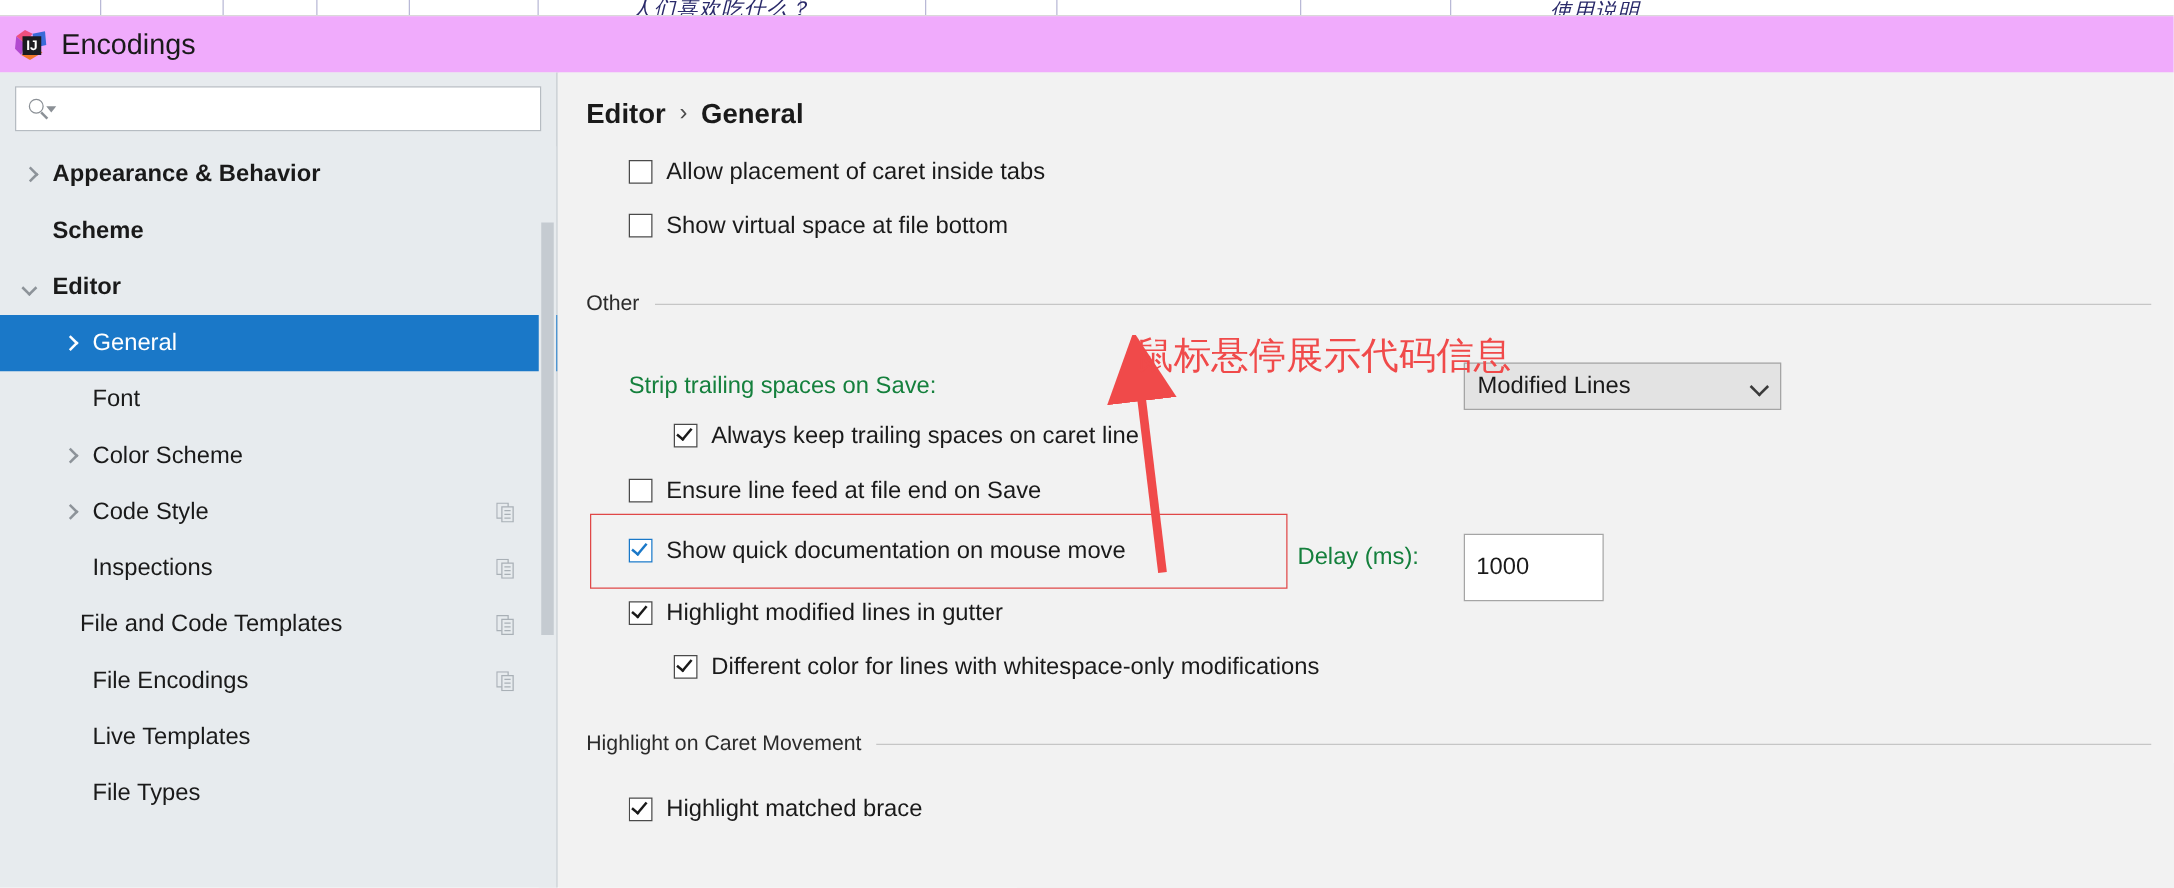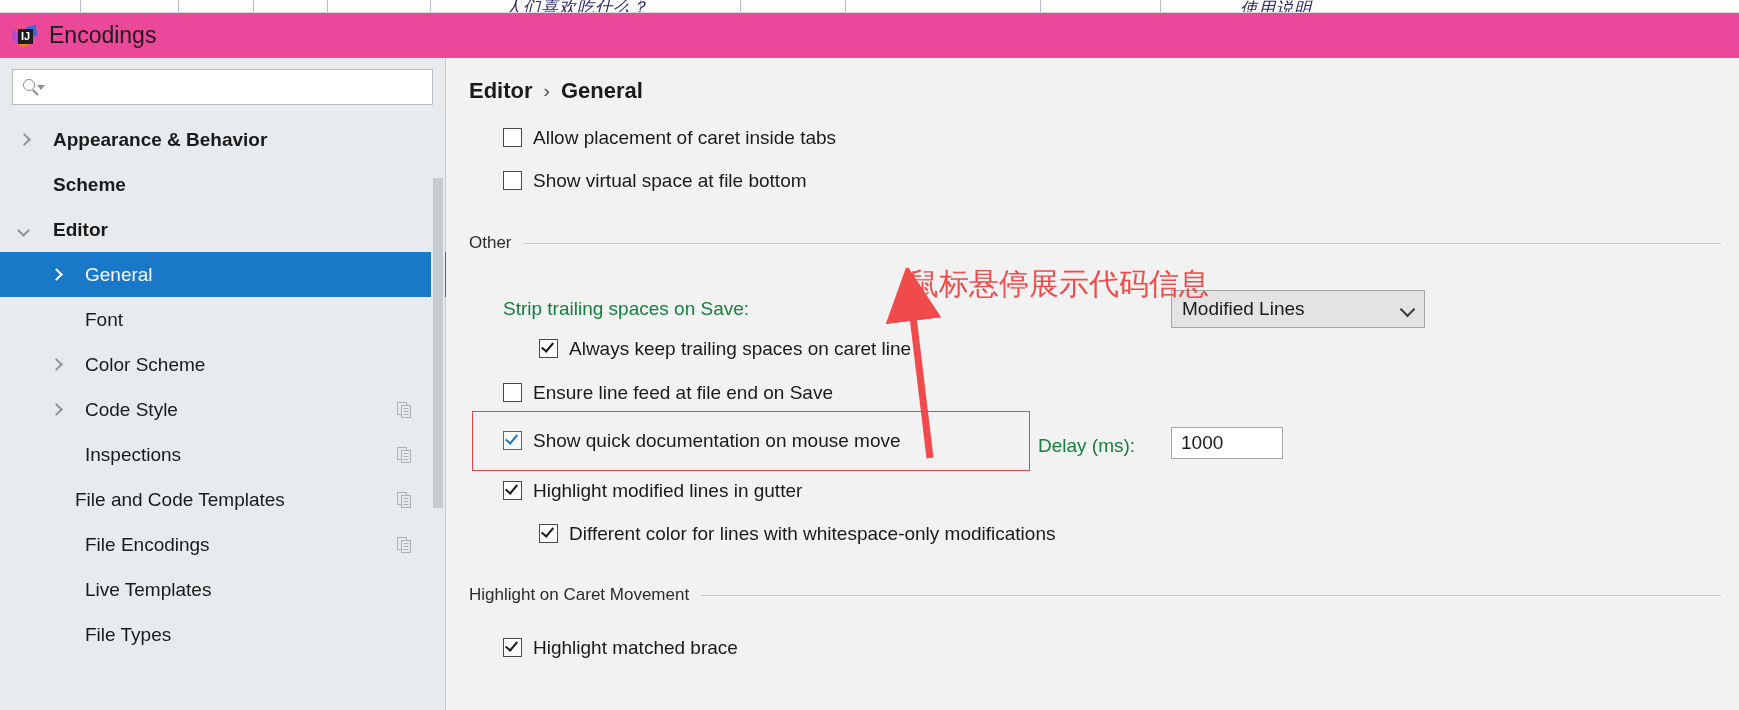--- a/index.html
+++ b/index.html
@@ -31,21 +31,21 @@
 
   
   #dialog {
     position:absolute; left:0; top:12px; width:1739px; height:698px;
     background:#f2f2f2; border-top:1px solid #d9d9d9;
   }
 
   
   #titlebar {
     position:absolute; left:0; top:0; width:1739px; height:45px;
-    background:#ec4899; display:flex; align-items:center; padding-left:12px;
+    background:#f0abfc; display:flex; align-items:center; padding-left:12px;
   }
   #app-logo { width:26px; height:26px; position:relative; flex:0 0 auto; }
   #title-text {
     font-size:23px; color:#1a1a1a; margin-left:11px;
     font-family:"Liberation Sans", sans-serif; line-height:1;
   }
 
   
   #sidebar {
     position:absolute; left:0; top:45px; width:446px; height:653px;
@@ -72,21 +72,21 @@
   }
   #search-input {
     border:none; outline:none; background:transparent;
     font-size:15px; font-family:"Liberation Sans", sans-serif;
     flex:1; margin-left:6px; color:#1a1a1a;
   }
 
   #tree { position:absolute; left:0; top:59px; width:446px; height:594px; overflow:hidden; }
   .tree-row {
     position:relative; height:45px; display:flex; align-items:center;
-    color:#1a1a1a; white-space:nowrap;gap:11px;
+    color:#1a1a1a; white-space:nowrap;
   }
   .tree-row.sel { background:#1a78c8; }
   .tree-row.sel .label, .tree-row.sel .chev { color:#ffffff; }
   .chev {
     width:14px; height:14px; flex:0 0 auto; position:relative; color:#8d9399;
   }
   .chev.right::before {
     content:""; position:absolute; left:2px; top:2px;
     width:7px; height:7px; border-right:2.4px solid currentColor;
     border-top:2.4px solid currentColor; transform:rotate(45deg);
@@ -160,21 +160,21 @@
   #dropdown .dd-chev {
     width:13px; height:13px; position:relative; flex:0 0 auto;
   }
   #dropdown .dd-chev::before {
     content:""; position:absolute; left:1px; top:1px;
     width:9px; height:9px; border-right:2px solid #3a3a3a;
     border-bottom:2px solid #3a3a3a; transform:rotate(45deg);
   }
 
   #delay-input {
-    position:absolute; left:724px; top:369px; width:112px; height:32px;
+    position:absolute; left:724px; top:369px; width:112px; height:54px;
     background:#ffffff; border:1px solid #a5a5a5;
     font-size:19px; color:#1a1a1a; font-family:"Liberation Sans", sans-serif;
     padding-left:9px; outline:none;
   }
 
   #hl-box {
     position:absolute; left:25px; top:353px; width:558px; height:60px;
     border:1.4px solid #e04848; background:transparent;
   }
 

